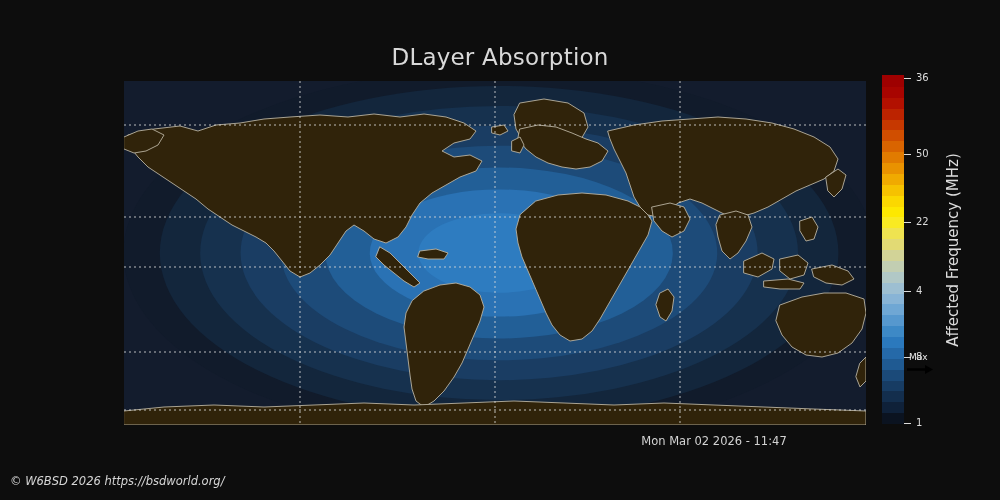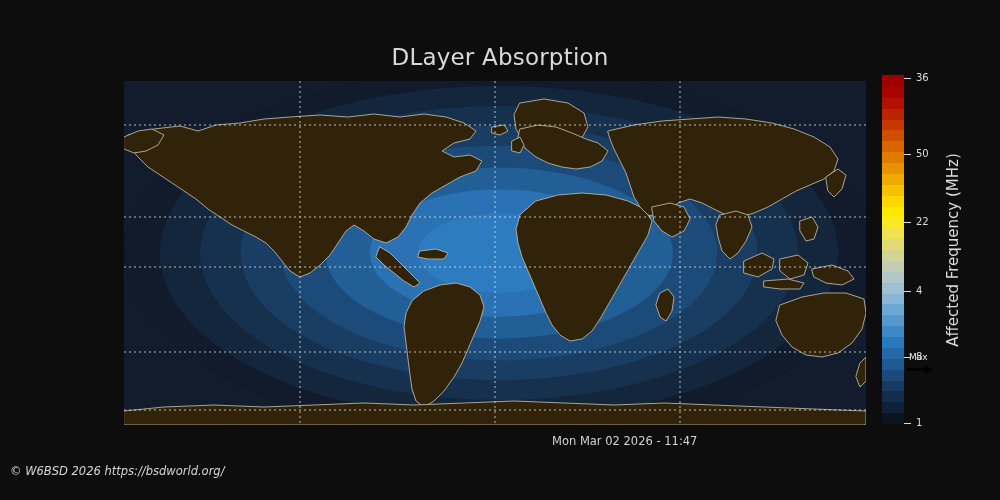--- a/index.html
+++ b/index.html
@@ -155,31 +155,31 @@
   .notes {
     position: absolute;
     left: 124px;
     top: 430px;
     font-size: 11.5px;
     color: #d2d2d2;
     line-height: 15px;
   }
   .timestamp {
     position: absolute;
-    left: 552px;
+    left: 564px;
     top: 434px;
     width: 300px;
-    text-align: left;
+    text-align: center;
     font-size: 11.5px;
     color: #d2d2d2;
   }
   .footer-credit {
     position: absolute;
     left: 10px;
-    top: 464px;
+    top: 474px;
     font-size: 11.5px;
     font-style: italic;
     color: #d6d6d6;
     white-space: nowrap;
   }
 </style>
 </head>
 <body>
 
 <div id="page-root">

